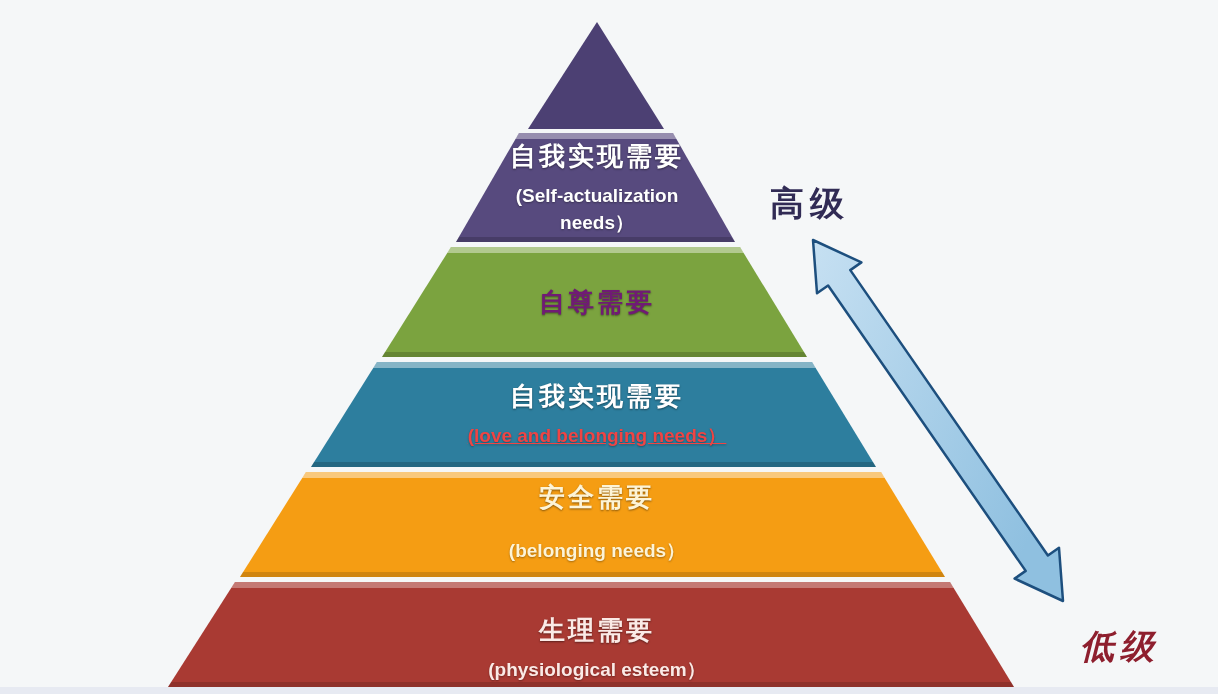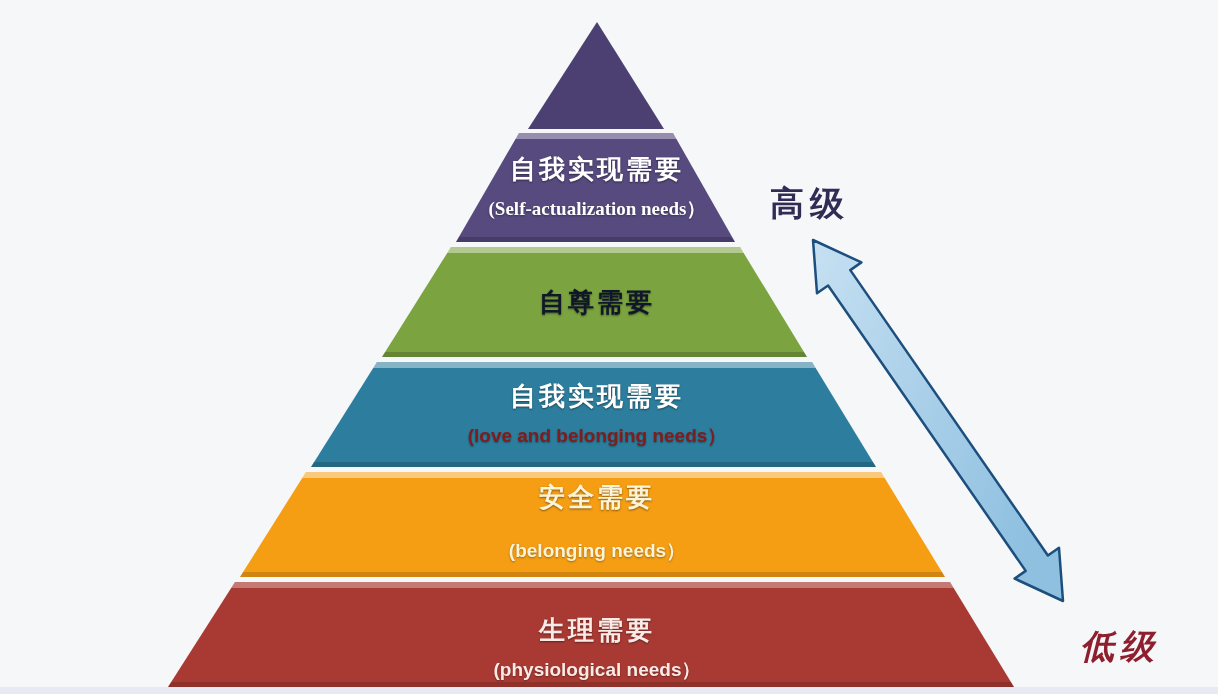--- a/index.html
+++ b/index.html
@@ -21,25 +21,25 @@
     font-size:26px;font-weight:700;letter-spacing:3px;color:#ffffff;
     text-shadow:0 1px 2px rgba(0,0,0,.45);
     white-space:nowrap;
   }
   .ll .en{
     font-size:19px;font-weight:700;color:#ffffff;margin-top:9px;
     text-shadow:0 1px 2px rgba(0,0,0,.35);
     text-align:center;line-height:1.4;
   }
   .ll-1{top:133px;height:109px;}
-  .ll-1 .en{max-width:240px;font-family:Liberation Serif, serif;}
+  .ll-1 .en{max-width:240px;}
   .ll-2{top:247px;height:110px;}
-  .ll-2 .zh,.ll-2 .en{color:#0f172a;text-align:center;}
+  .ll-2 .zh,.ll-2 .en{color:#701a75;text-align:center;}
   .ll-3{top:362px;height:105px;}
-  .ll-3 .en{color:#7f1d1d;}
+  .ll-3 .en{color:#ef4444;text-decoration:underline;}
   .ll-4{top:472px;height:100px;gap:14px;}
   .ll-4 .zh,.ll-4 .en{color:#fdf4d7;}
   .ll-5{top:582px;height:133px;}
   .ll-5 .zh,.ll-5 .en{color:#fbeae6;}
   
   .side-label{
     font-family:"Liberation Serif","DejaVu Serif",serif;
     font-weight:700;font-size:34px;letter-spacing:6px;
   }
   .side-label.low{font-style:italic;}
@@ -97,16 +97,16 @@
   <div class="ll ll-3">
     <div class="zh">自我实现需要</div>
     <div class="en">(love and belonging needs）</div>
   </div>
   <div class="ll ll-4">
     <div class="zh">安全需要</div>
     <div class="en">(belonging needs）</div>
   </div>
   <div class="ll ll-5">
     <div class="zh">生理需要</div>
-    <div class="en">(physiological needs）</div>
+    <div class="en">(physiological esteem）</div>
   </div>
 
 </div>
 
 </body></html>

